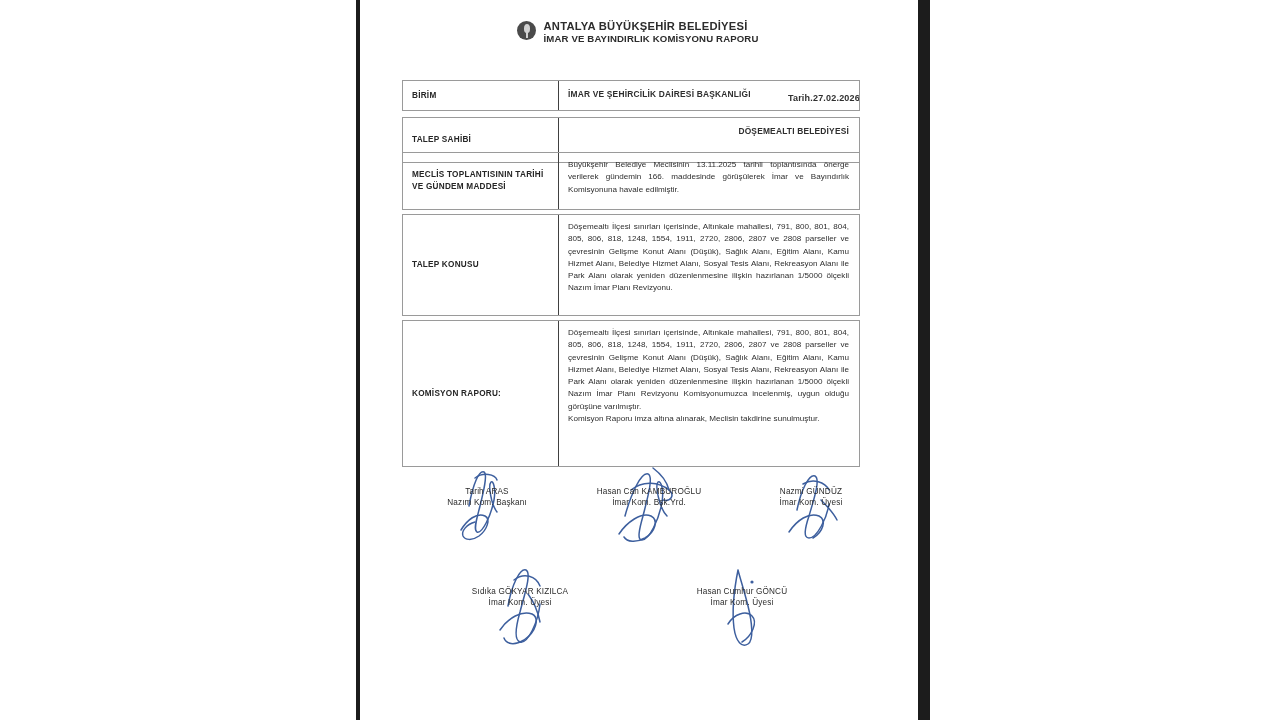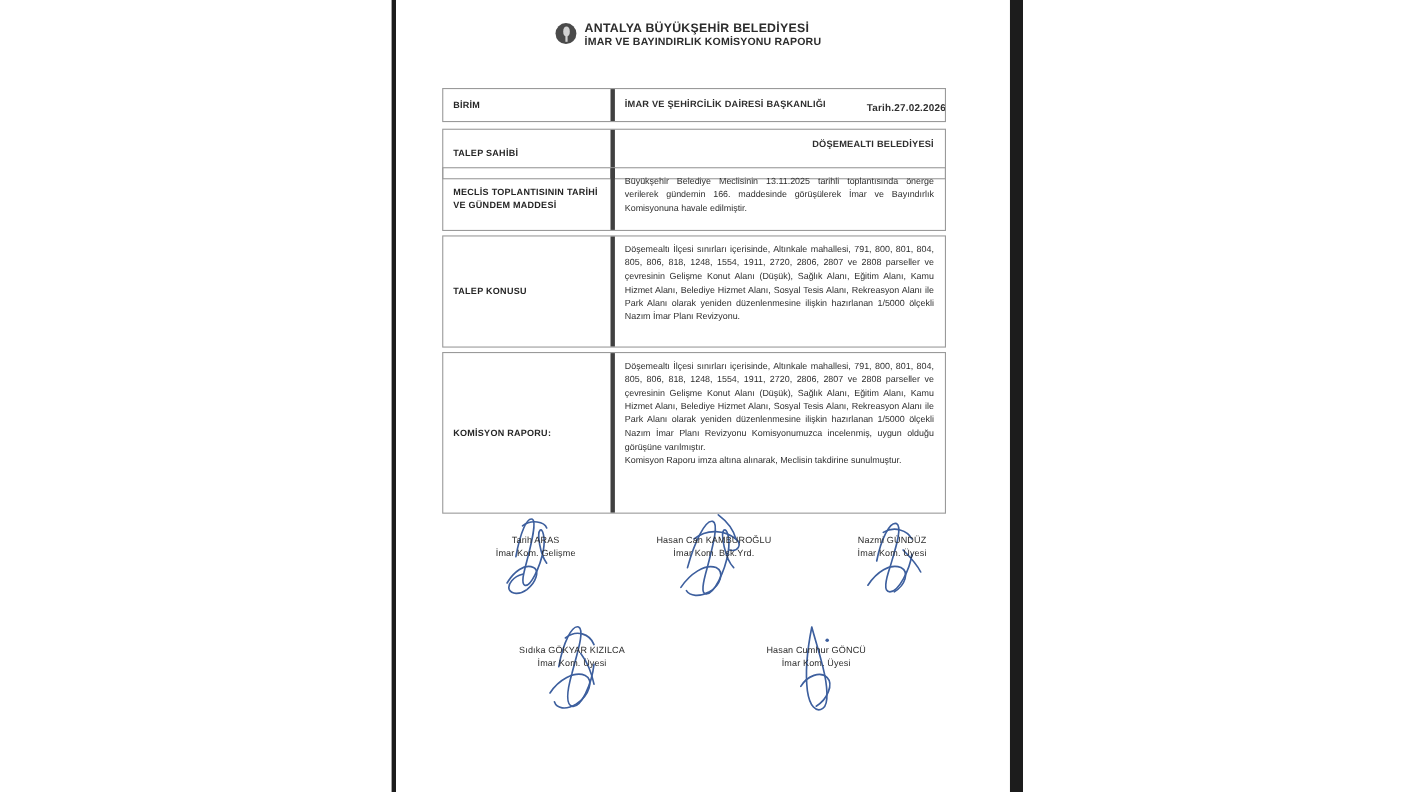--- a/index.html
+++ b/index.html
@@ -37,21 +37,21 @@
     left: 360px;
     top: 0;
     width: 558px;
     height: 720px;
     background: #ffffff;
   }
 
   
   .letterhead {
     position: absolute;
-    left: 4px;
+    left: 16px;
     top: 20px;
     width: 524px;
     display: flex;
     justify-content: center;
   }
   .lh-inner { display: flex; align-items: flex-start; gap: 7px; }
   .crest {
     width: 19px; height: 19px;
     border-radius: 50%;
     background: #4a4a4a;
@@ -113,21 +113,21 @@
     left: 42px;
     width: 458px;
     border: 1px solid #9a9a9a;
     box-sizing: border-box;
     display: flex;
   }
   .tbl .lbl {
     width: 156px;
     flex: 0 0 156px;
     box-sizing: border-box;
-    border-right: 4px solid #404040;
+    border-right: 1px solid #404040;
     padding: 7px 9px;
     font-size: 8.2px;
     font-weight: bold;
     letter-spacing: 0.25px;
     color: #262626;
     display: flex;
     align-items: center;
     line-height: 1.45;
   }
   .tbl .val {
@@ -254,21 +254,21 @@
 
       <div class="sig">
         <div class="ink">
           <svg viewBox="0 0 96 92" fill="none" stroke="#3d5f9e" stroke-width="1.5" stroke-linecap="round" stroke-linejoin="round">
             <path d="M30 46 C34 24 40 10 45 12 C49 14 44 34 41 46 C38 58 34 70 38 72 C43 74 52 56 55 40 C57 28 54 20 52 22 C49 25 52 44 58 52"></path>
             <path d="M22 70 C28 60 38 52 46 56 C52 59 48 70 40 76 C33 81 26 80 24 76 C22 71 28 64 36 62"></path>
             <path d="M36 18 C44 12 56 14 58 20"></path>
           </svg>
         </div>
         <div class="name">Tarih ARAS</div>
-        <div class="role">İmar Kom. Gelişme</div>
+        <div class="role">Nazım Kom. Başkanı</div>
       </div>
 
       <div class="sig">
         <div class="ink">
           <svg viewBox="0 0 96 92" fill="none" stroke="#3d5f9e" stroke-width="1.5" stroke-linecap="round" stroke-linejoin="round">
             <path d="M24 56 C30 34 40 12 47 14 C53 16 46 40 42 56 C38 70 36 80 41 80 C48 80 58 60 61 42 C63 30 60 20 57 22 C54 25 58 48 66 56"></path>
             <path d="M18 74 C26 62 40 52 50 56 C58 60 54 72 44 78 C35 83 26 82 23 77"></path>
             <path d="M30 30 C42 20 58 22 68 30 C74 35 70 42 62 40"></path>
             <path d="M52 8 C60 14 66 22 68 30"></path>
           </svg>

